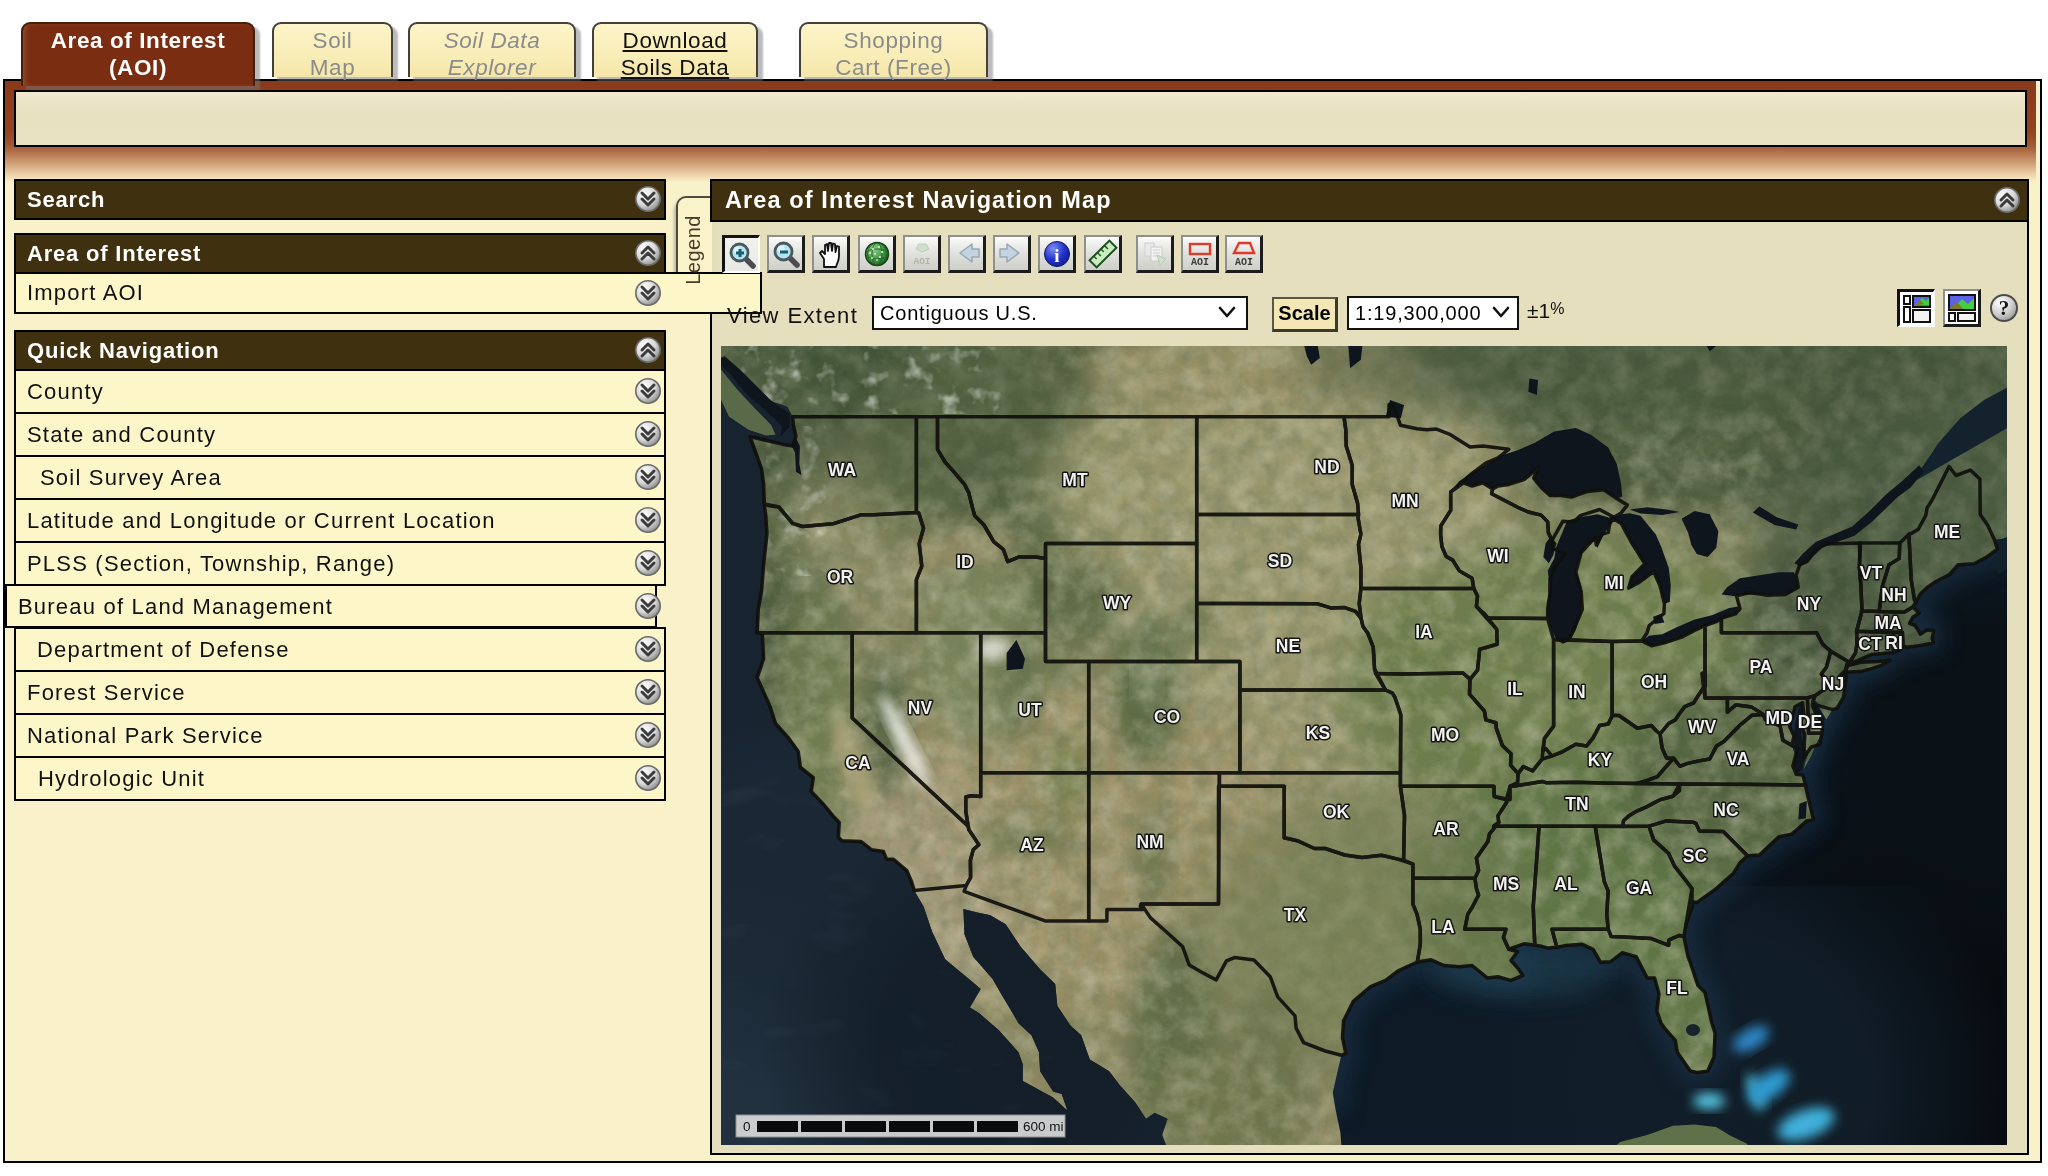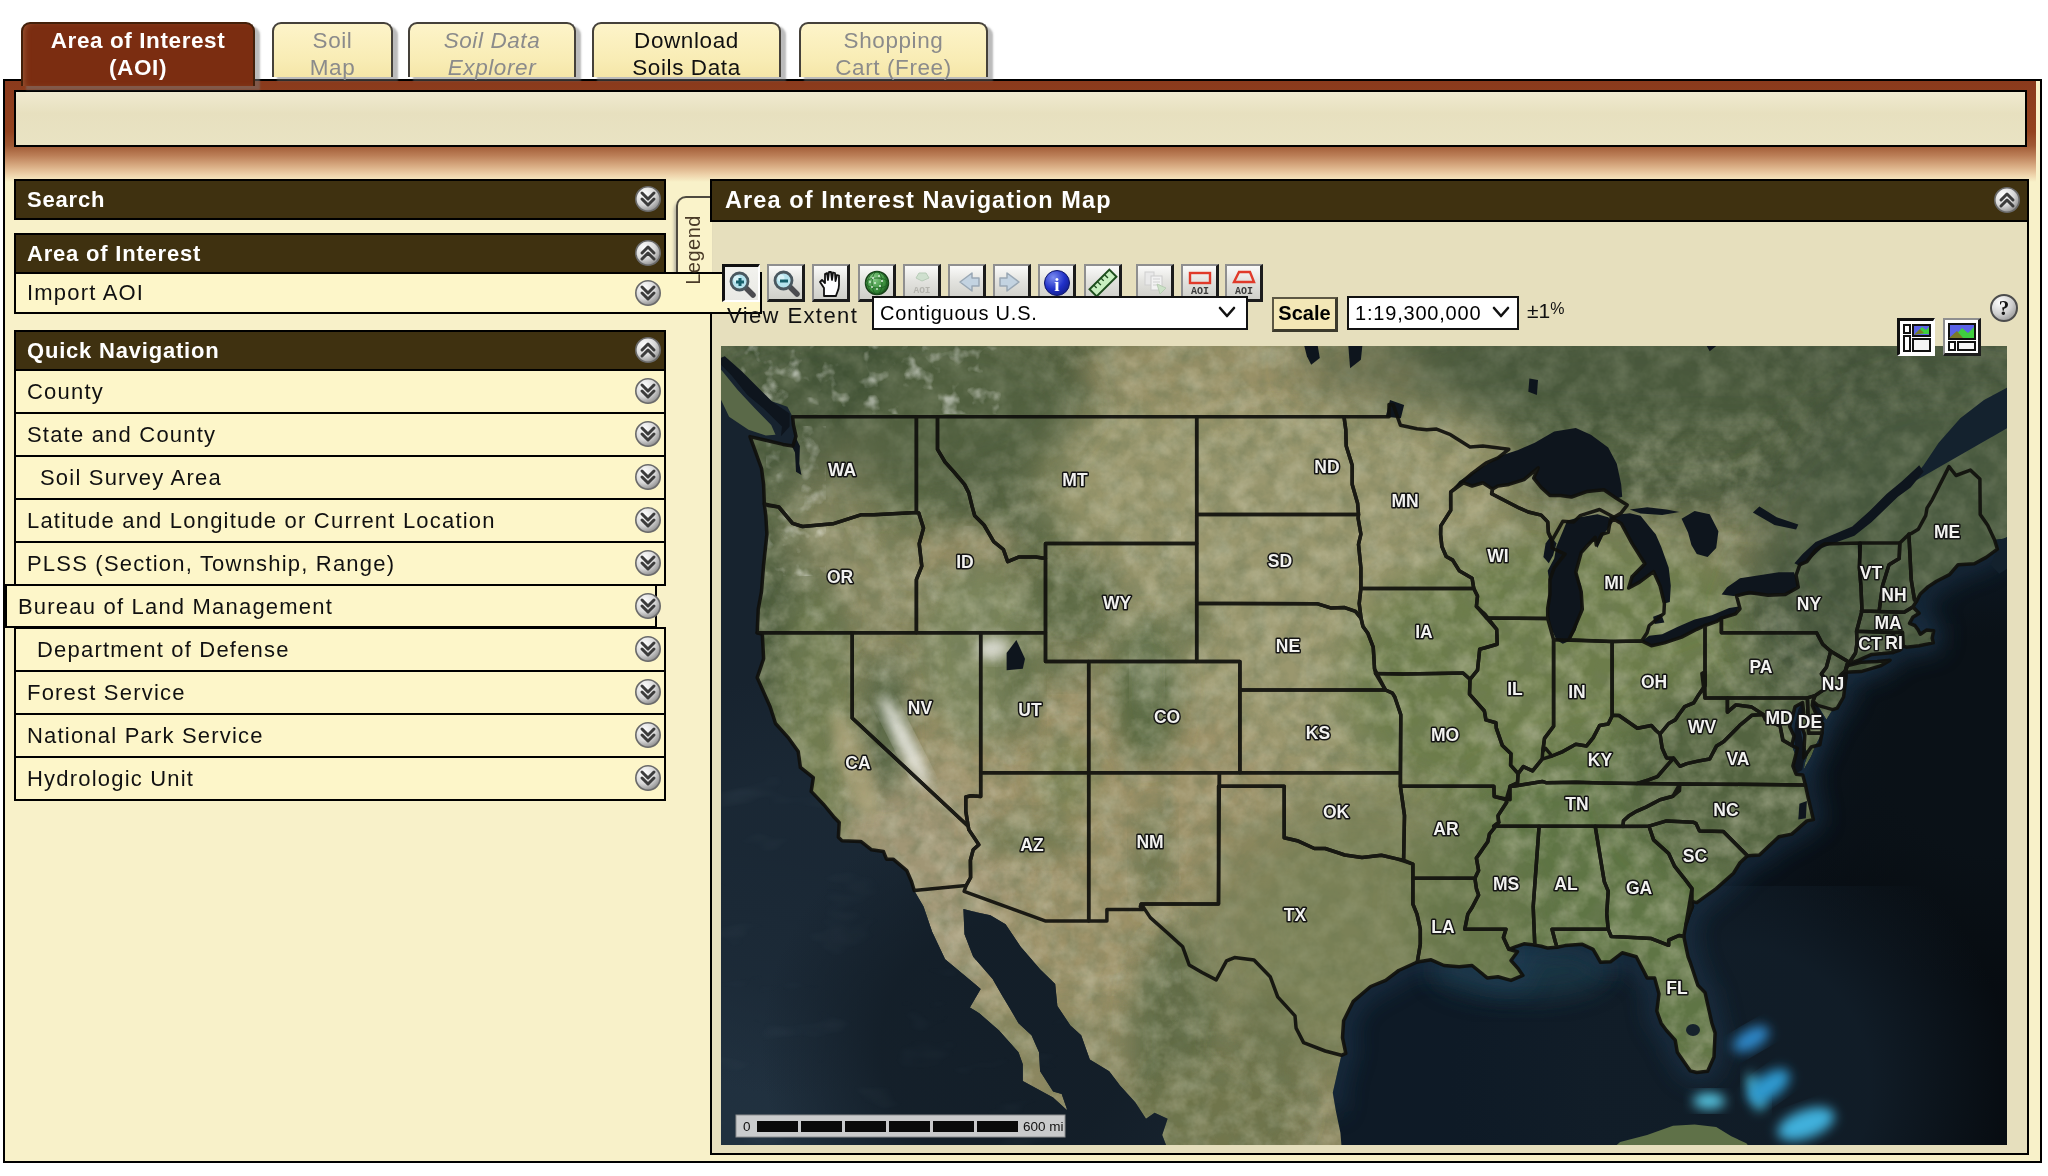--- a/index.html
+++ b/index.html
@@ -1,35 +1,35 @@
 <!DOCTYPE html>
 <html><head><meta charset="utf-8"><style>html,body{margin:0;padding:0;}body{width:2048px;height:1176px;background:#ffffff;font-family:"Liberation Sans",sans-serif;overflow:hidden;position:relative;}.abs{position:absolute;}.tab{position:absolute;top:22px;box-sizing:border-box;border:2px solid #45413a;border-bottom:none;border-radius:9px 9px 0 0;text-align:center;font-size:22.5px;letter-spacing:0.6px;line-height:27px;padding-top:3px;color:#8b8b8b;background:linear-gradient(180deg,#fdf4c9 0%,#f8ecb4 70%,#f5e6a8 100%);box-shadow:5px 4px 2px rgba(120,120,120,0.5);height:55px;z-index:6;}.tab.active{background:#7b2d11;border-color:#43200a;color:#ffffff;font-weight:bold;height:64px;box-shadow:5px 4px 2px rgba(120,120,120,0.5), inset 4px 0 6px -3px #9c5a38;z-index:7;}
 .tbtn{position:absolute;width:38px;height:38px;background:linear-gradient(180deg,#fbfbfa 0%,#e3e3df 45%,#cfcfc9 100%);
-border-top:2px solid #8f8f8f;border-left:2px solid #8f8f8f;border-right:3px solid #1c1c1c;border-bottom:3px solid #1c1c1c;box-sizing:border-box;margin-top:29px;}
+border-top:2px solid #8f8f8f;border-left:2px solid #8f8f8f;border-right:3px solid #1c1c1c;border-bottom:3px solid #1c1c1c;box-sizing:border-box;}
 .tbtn.pressed{border-top:3px solid #111;border-left:3px solid #111;border-right:2px solid #fff;border-bottom:2px solid #fff;background:linear-gradient(180deg,#f2f2ee,#e9e9e4);}
 .tbtn svg{position:absolute;left:50%;top:50%;transform:translate(-50%,-50%);}
 .hdr{position:absolute;box-sizing:border-box;background:#3f3110;color:#fff;font-weight:bold;font-size:22px;letter-spacing:0.8px;}.row{position:absolute;box-sizing:border-box;background:#fdf6c9;color:#111;font-size:22px;letter-spacing:1.2px;}select{appearance:none;-webkit-appearance:none;box-sizing:border-box;border:2px solid #111;background:#fff;font-family:"Liberation Sans",sans-serif;border-radius:0;letter-spacing:0.8px;}</style></head><body>
 <div class="abs" style="left:3px;top:79px;width:2035px;height:1080px;border:2px solid #000;background:#f8f1c9;z-index:1"></div>
 <div class="abs" style="left:5px;top:81px;width:2031px;height:101px;z-index:2;background:linear-gradient(180deg,#8a3a1c 0%,#93431f 50%,#a05a35 64%,#bc7f58 74%,#d8ab82 84%,#eed3ab 93%,#f8f1c9 100%);"></div>
 <div class="abs" style="left:14px;top:90px;width:2013px;height:57px;border:2px solid #000;box-sizing:border-box;background:linear-gradient(180deg,#f0ead0 0%,#e7e0bf 40%,#e9e3c3 100%);z-index:3;"></div>
 <svg width="28" height="28" viewBox="-14 -14 28 28" style="position:absolute;left:1992px;top:99px">
     <defs>
       <radialGradient id="q2006113" cx="35%" cy="28%" r="85%">
         <stop offset="0%" stop-color="#ffffff"></stop>
         <stop offset="55%" stop-color="#cfcfcf"></stop>
         <stop offset="100%" stop-color="#8a8a8a"></stop>
       </radialGradient>
     </defs>
     <circle r="13" fill="url(#q2006113)" stroke="#4c4c4c" stroke-width="2"></circle>
     <text x="0" y="6.72" text-anchor="middle" font-family="Liberation Serif, serif" font-size="21.0" font-weight="bold" fill="#151515">?</text>
   </svg>
 <div class="tab active" style="left:21px;width:234px;">Area of Interest<br>(AOI)</div>
 <div class="tab" style="left:272px;width:121px;">Soil<br>Map</div>
 <div class="tab" style="left:408px;width:168px;font-style:italic;">Soil Data<br>Explorer</div>
-<div class="tab" style="left:592px;width:189px;color:#111;">Download<br>Soils Data</div>
+<div class="tab" style="left:592px;width:166px;color:#111;text-decoration:underline;">Download<br>Soils Data</div>
 <div class="tab" style="left:799px;width:189px;">Shopping<br>Cart (Free)</div>
 <div class="hdr" style="left:14px;top:179px;width:652px;height:41px;border:2px solid #000;line-height:37px;padding-left:11px;z-index:4">Search</div>
 <div class="abs" style="z-index:5">
     <svg width="26" height="26" viewBox="-13 -13 26 26" style="position:absolute;left:635px;top:186px">
       <defs>
         <radialGradient id="g648199" cx="35%" cy="30%" r="80%">
           <stop offset="0%" stop-color="#ffffff"></stop>
           <stop offset="55%" stop-color="#d8d8d8"></stop>
           <stop offset="100%" stop-color="#7e7e7e"></stop>
         </radialGradient>
@@ -238,21 +238,21 @@
           <stop offset="100%" stop-color="#7e7e7e"></stop>
         </radialGradient>
       </defs>
       <circle r="12.2" fill="url(#g648735)" stroke="#6a6a6a" stroke-width="1.6"></circle>
       <g fill="none" stroke="#3c3c3c" stroke-width="3" stroke-linecap="round" stroke-linejoin="round">
         <path d="M-6,-6 L0,0 L6,-6"></path>
         <path d="M-6,0 L0,6 L6,0"></path>
       </g>
     </svg>
   </div>
-<div class="row" style="left:14px;top:756px;width:652px;height:45px;border:2px solid #000;line-height:41px;padding-left:11px;z-index:4">Hydrologic Unit</div>
+<div class="row" style="left:14px;top:756px;width:652px;height:45px;border:2px solid #000;line-height:41px;padding-left:22px;z-index:4">Hydrologic Unit</div>
 <div class="abs" style="z-index:5">
     <svg width="26" height="26" viewBox="-13 -13 26 26" style="position:absolute;left:635px;top:765px">
       <defs>
         <radialGradient id="g648778" cx="35%" cy="30%" r="80%">
           <stop offset="0%" stop-color="#ffffff"></stop>
           <stop offset="55%" stop-color="#d8d8d8"></stop>
           <stop offset="100%" stop-color="#7e7e7e"></stop>
         </radialGradient>
       </defs>
       <circle r="12.2" fill="url(#g648778)" stroke="#6a6a6a" stroke-width="1.6"></circle>

